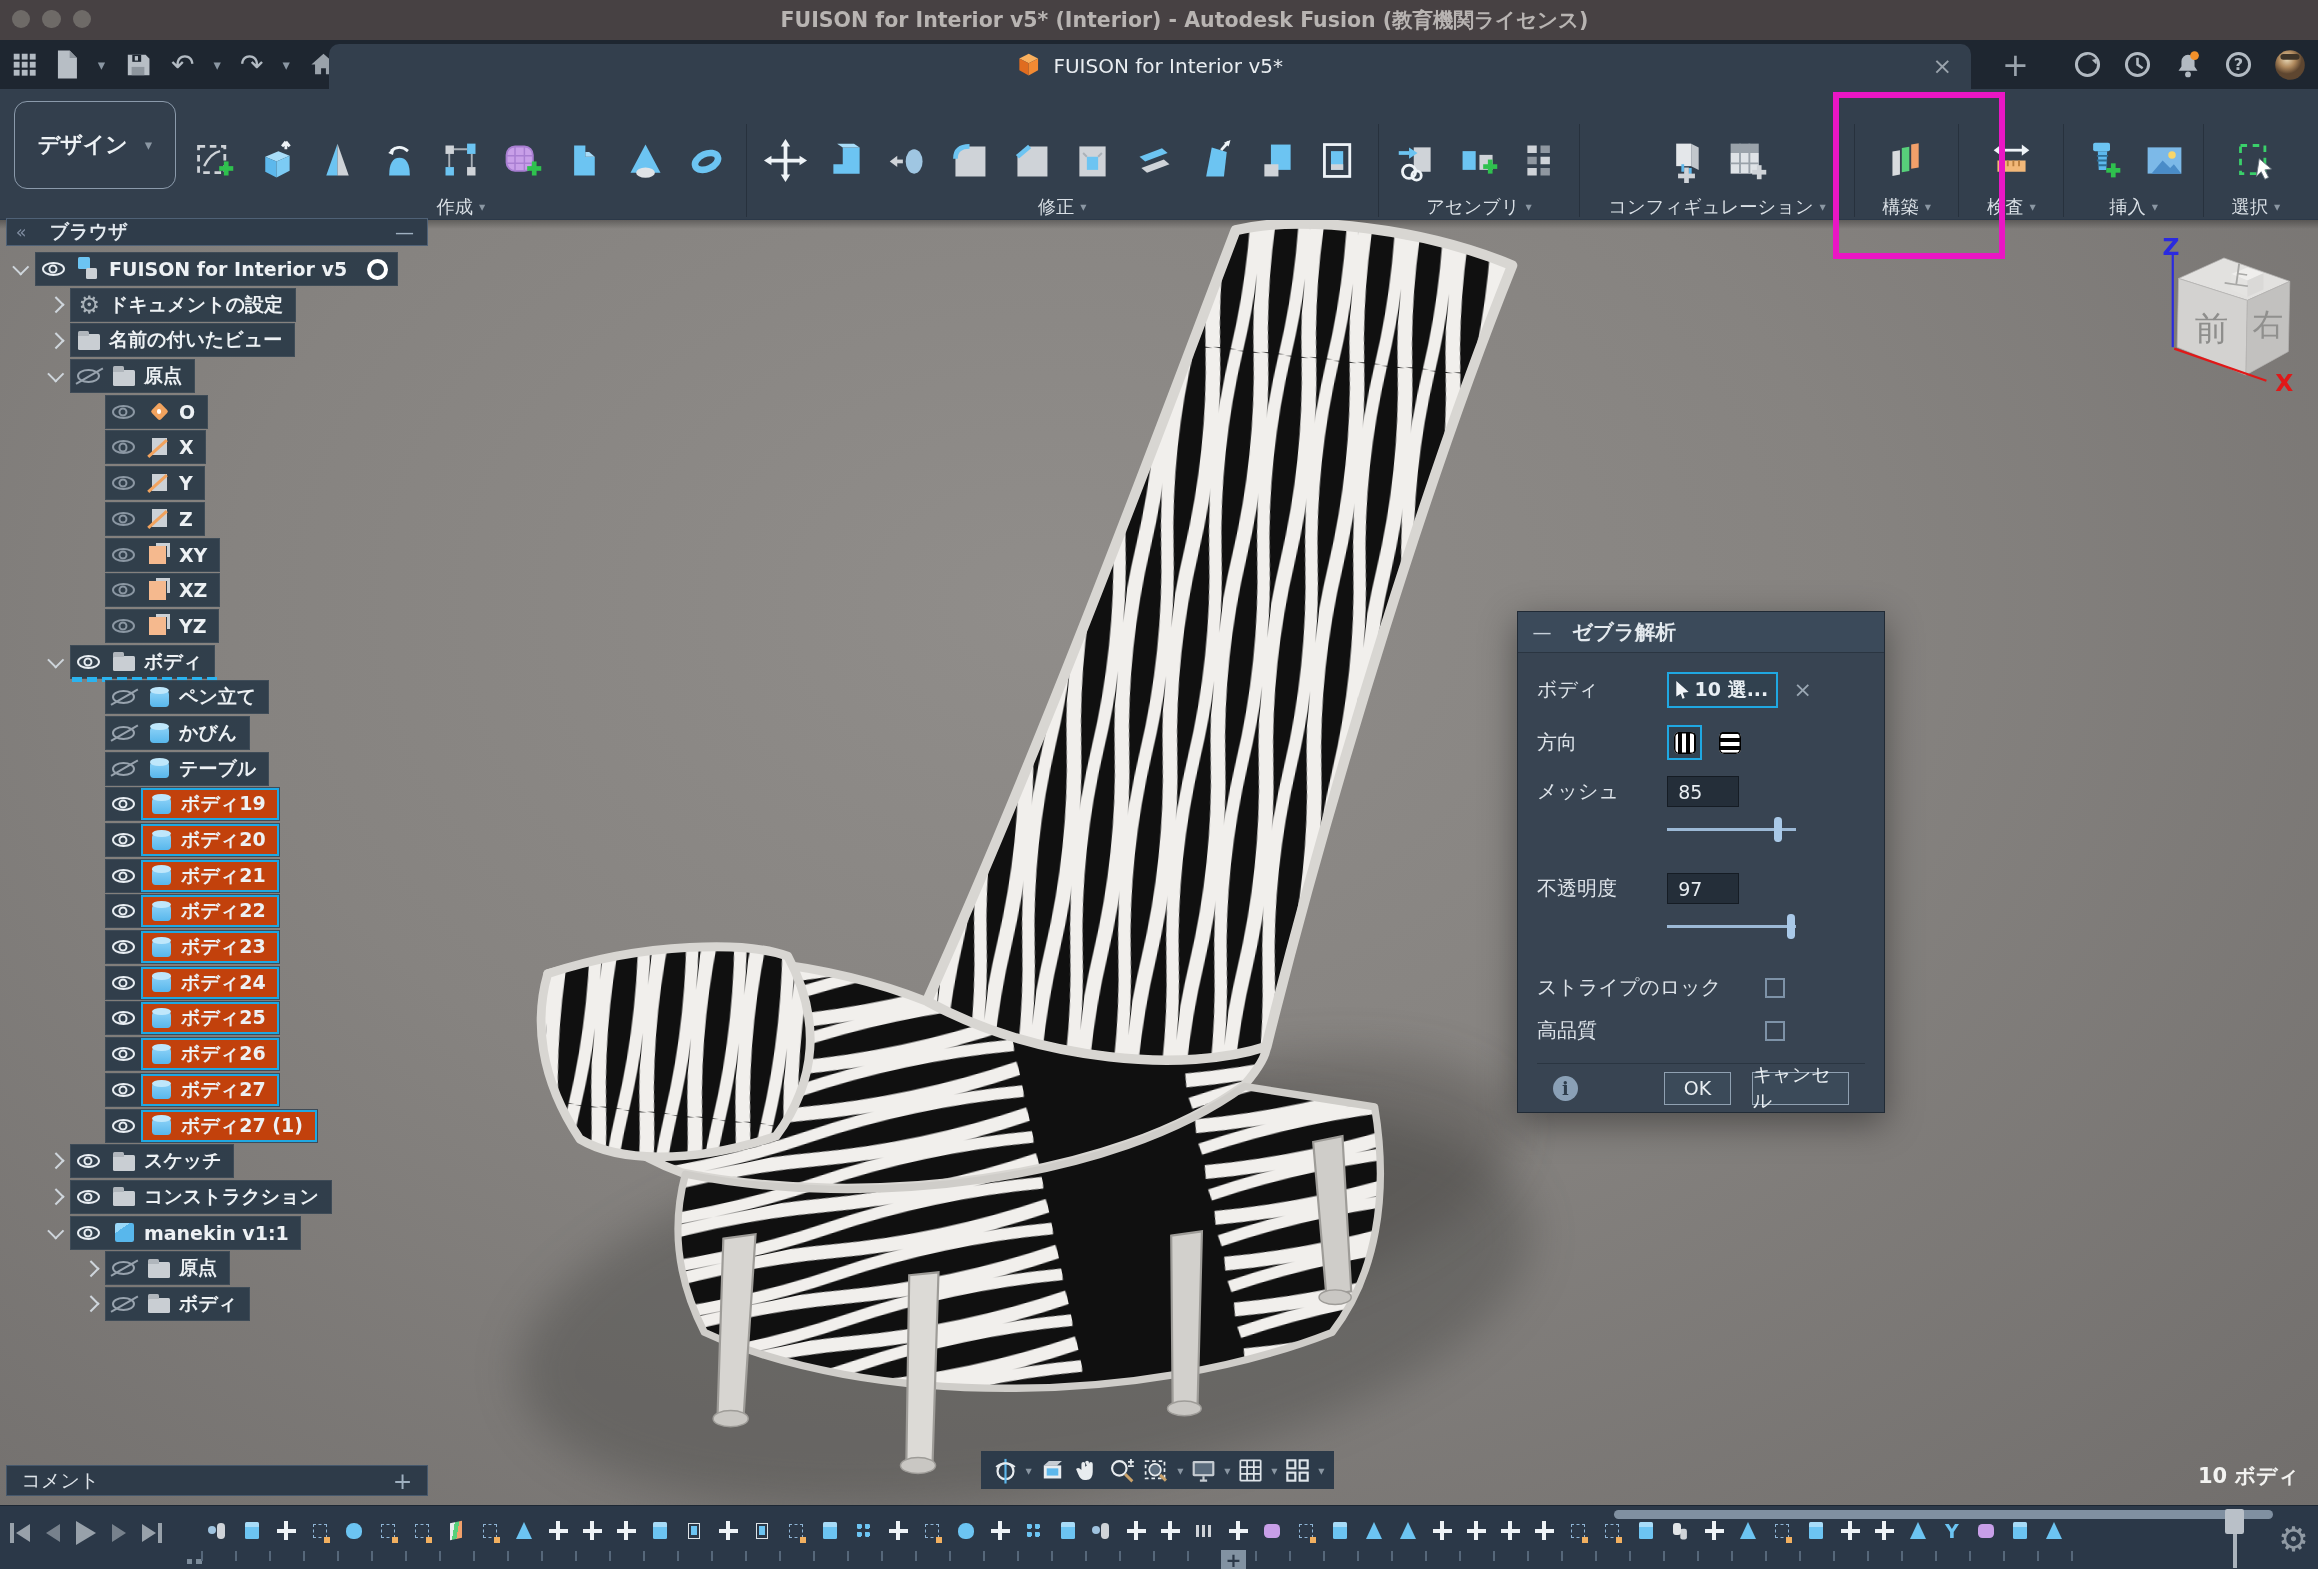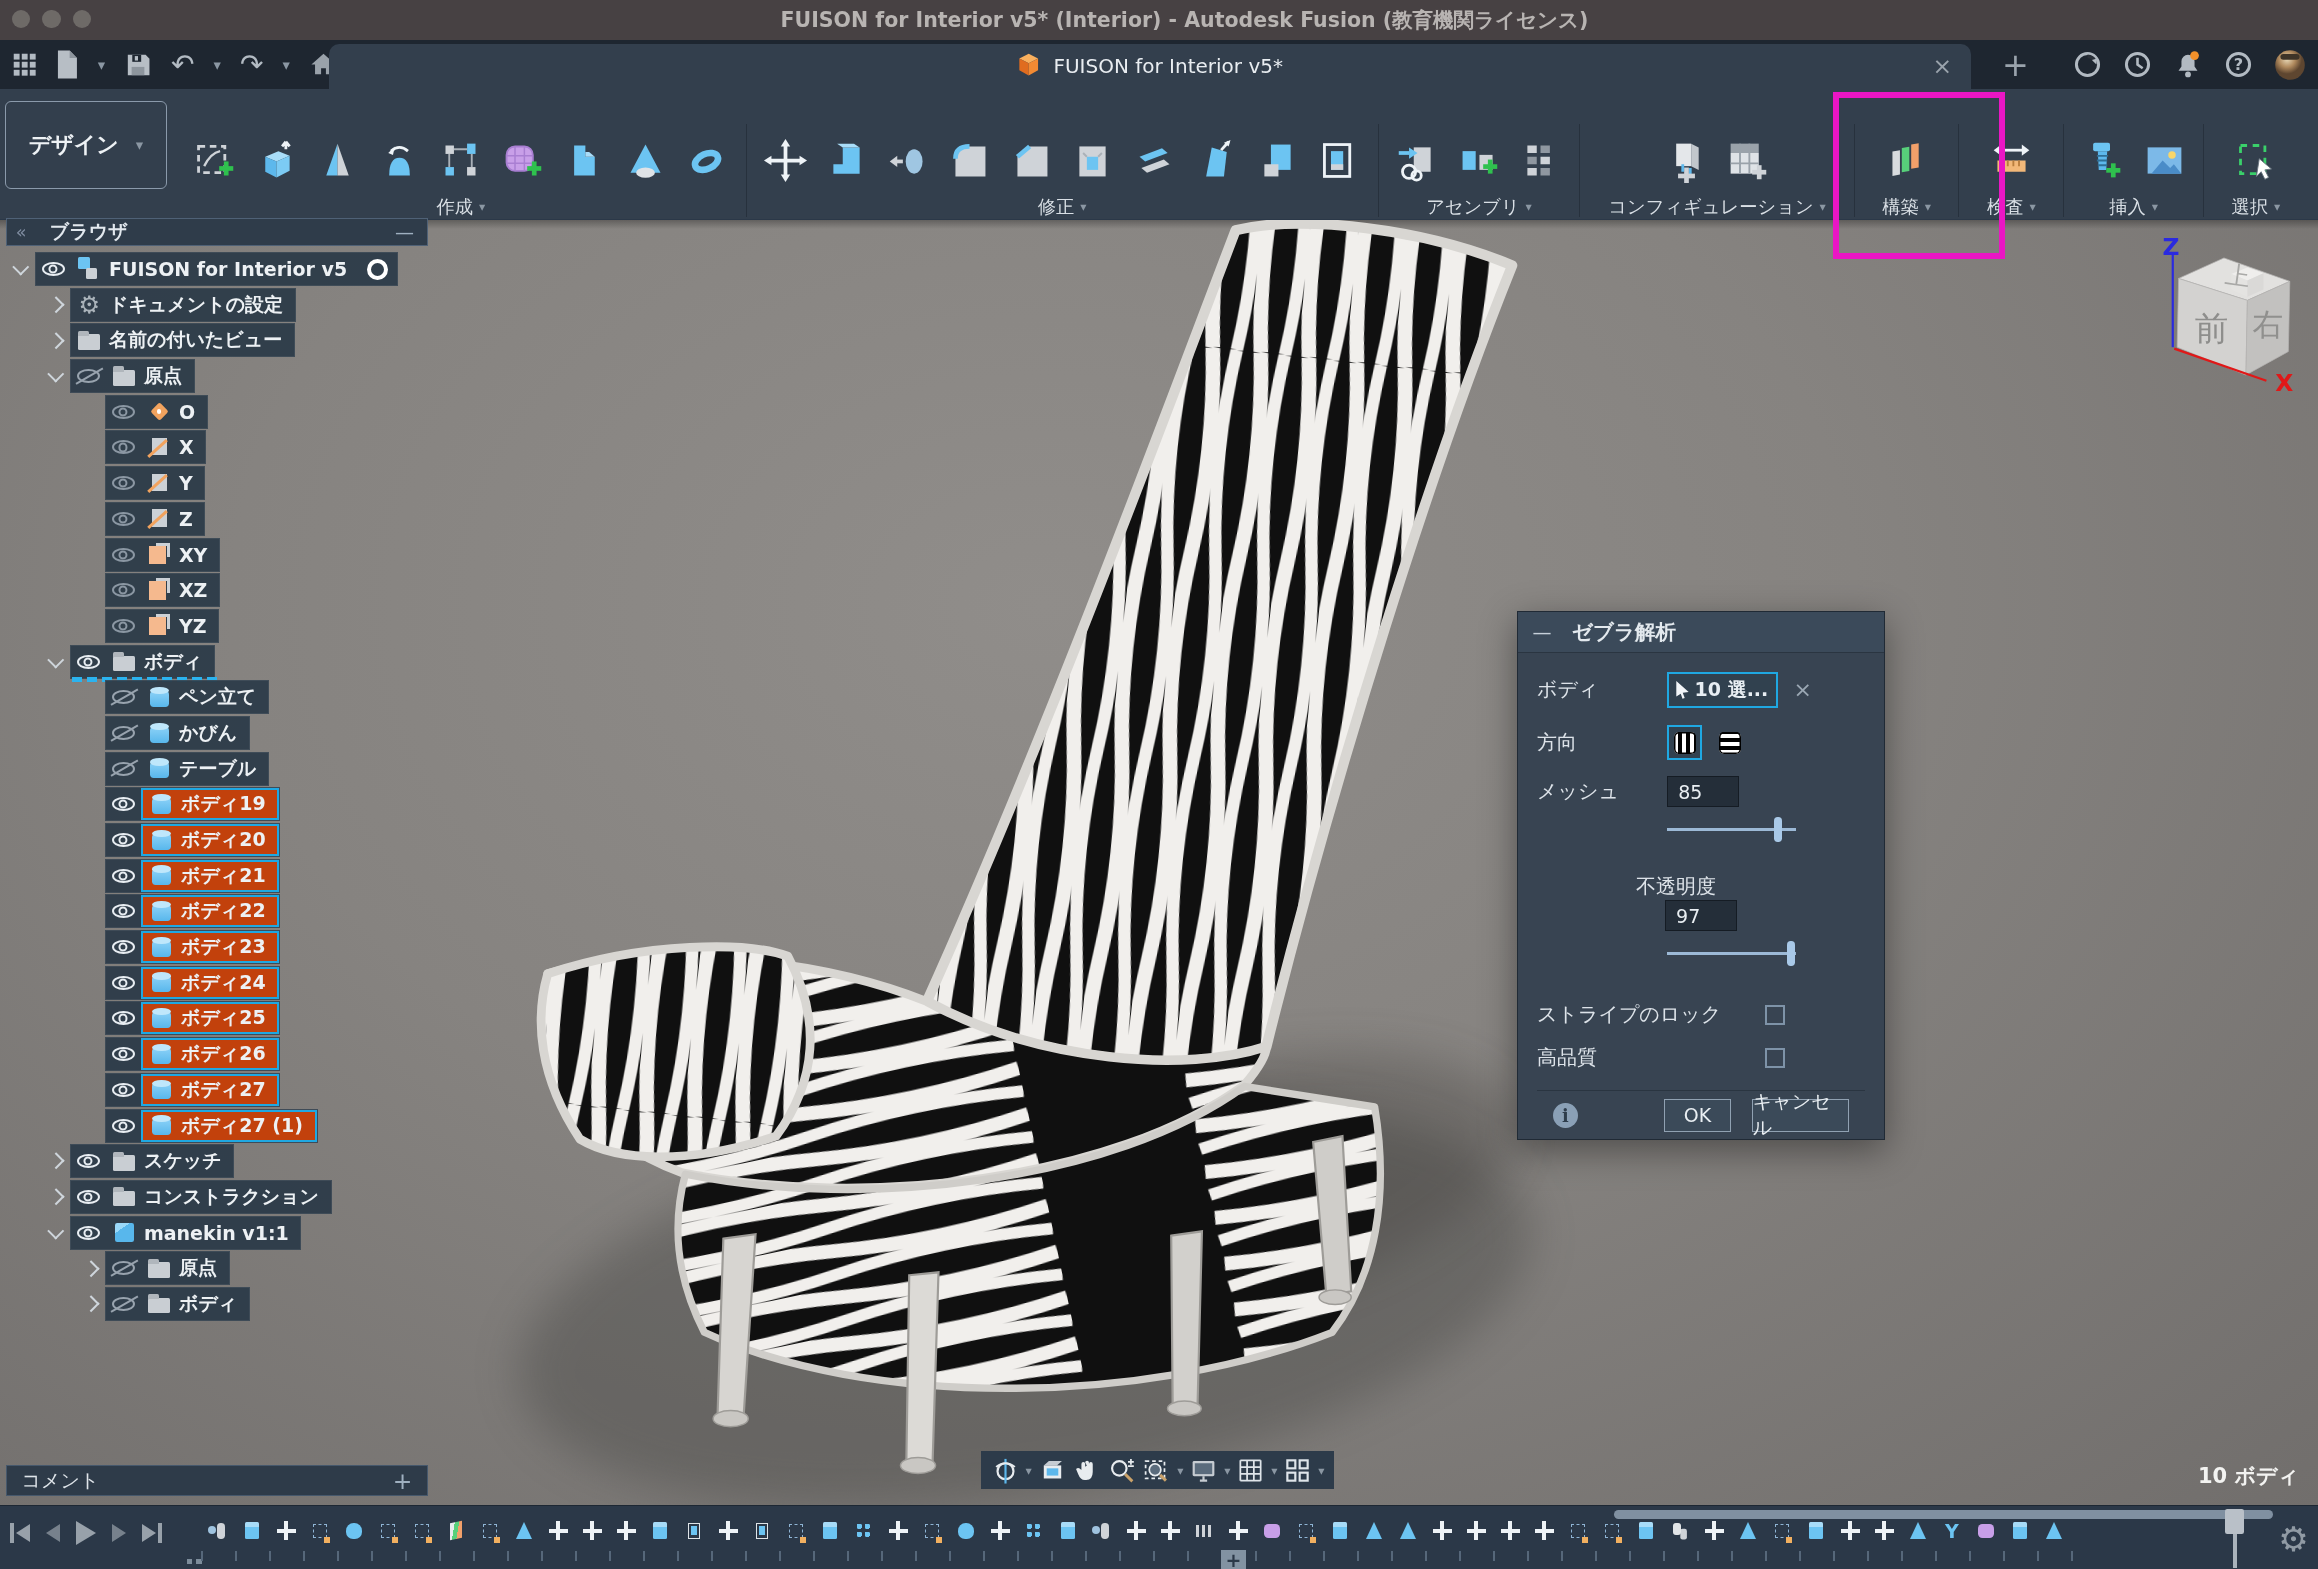--- a/index.html
+++ b/index.html
@@ -15,21 +15,21 @@
   .qicon{display:flex;align-items:center;justify-content:center;color:#b2bac2;}
   .qchar{font-size:28px;color:#b2bac2;line-height:1;}
   .qcaret{font-size:14.6px;color:#8b97a3;}
   .doc-tab{position:absolute;left:329px;top:3.7px;width:1642px;height:45px;background:#333f4d;border-radius:10.2px 10.2px 0 0;display:flex;align-items:center;justify-content:center;gap:13px;}
   .doc-title{color:#e9edf1;font-size:20px;}
   .tab-close{position:absolute;right:19px;top:8.8px;font-size:23.4px;color:#9aa3ac;}
   .newtab{position:absolute;left:2002px;top:5.9px;font-size:32px;color:#9aa3ac;}
   .top-icons{position:absolute;right:11.7px;top:0;height:49px;display:flex;align-items:center;gap:19px;}
   
   .ribbon{position:absolute;left:0;top:89px;width:2319px;height:130px;background:#333f4d;}
-  .workspace{position:absolute;left:5px;top:11.7px;width:160px;height:86px;border:1.5px solid #8b9aab;border-radius:6px;display:flex;align-items:center;justify-content:center;gap:17px;color:#eef2f5;font-size:22px;font-weight:bold;}
+  .workspace{position:absolute;left:14px;top:11.7px;width:160px;height:86px;border:1.5px solid #8b9aab;border-radius:13px;display:flex;align-items:center;justify-content:center;gap:17px;color:#eef2f5;font-size:22px;font-weight:bold;}
   .rtabs{position:absolute;left:187px;top:1.5px;display:flex;gap:42px;}
   .rtab{height:31px;display:flex;align-items:center;padding:0 8.8px;color:#dfe4e9;font-size:21px;}
   .rtab.active{border-bottom:5.1px solid #ffffff;}
   .rgroups{position:absolute;left:176px;top:35px;display:flex;}
   .rgroup{display:flex;flex-direction:column;align-items:center;padding:0 8.8px;border-right:0.7px solid #27313d;}
   .rgroup:last-child{border-right:none;}
   .ricons{display:flex;align-items:center;height:72px;gap:1.5px;}
   .ribtn{width:60px;height:66px;display:flex;align-items:center;justify-content:center;}
   .rlabel{height:20.5px;display:flex;align-items:center;gap:5.9px;color:#d9dfe5;font-size:18.3px;}
   .gw-cfg{min-width:256px;} .gw-one{min-width:86px;}
@@ -1157,21 +1157,21 @@
         </span>
     </div>
     <div class="zrow" style="margin-top:16px;">
       <span class="zlabel">メッシュ</span>
       <span class="zinput">85</span>
     </div>
     <div class="zslider" style="margin-top:8.8px;">
       <span class="ztrack"></span>
         <span class="zhandle" style="left:107px;"></span>
     </div>
-    <div class="zrow" style="margin-top:31px;flex-direction:column;">
+    <div class="zrow" style="margin-top:31px;">
       <span class="zlabel">不透明度</span>
       <span class="zinput">97</span>
     </div>
     <div class="zslider" style="margin-top:8.8px;">
       <span class="ztrack"></span>
         <span class="zhandle" style="left:120px;"></span>
     </div>
     <div class="zrow" style="margin-top:35px;">
       <span class="zlabel" style="width:228px;">ストライプのロック</span>
       <span class="zcheck"></span>

